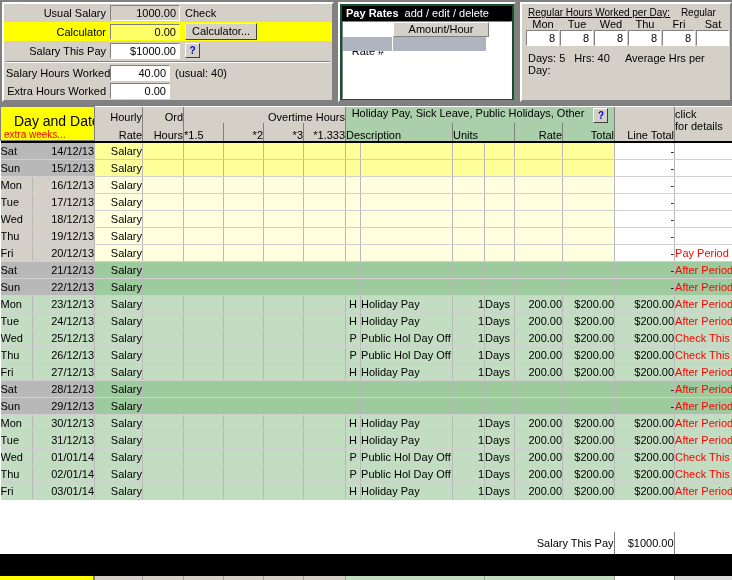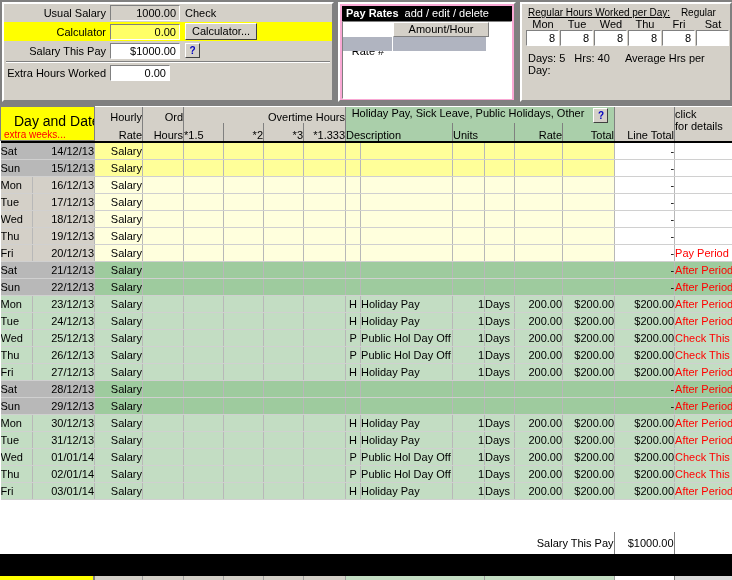--- a/index.html
+++ b/index.html
@@ -38,21 +38,21 @@
   }
   .qbtn {
     width:15px; height:15px; background:#d4d0c8;
     border:1px solid; border-color:#ffffff #404040 #404040 #ffffff;
     color:#0000c0; font-weight:bold; font-size:10px; line-height:13px; text-align:center;
   }
   .divider { height:2px; border-top:1px solid #808080; border-bottom:1px solid #ffffff; margin:1px 2px; }
 
   
   #payrates-panel { left:338px; top:2px; width:178px; height:100px;
-    background:#f9a8d4; border:2px solid; border-color:#ffffff #808080 #808080 #ffffff; }
+    background:#14532d; border:2px solid; border-color:#ffffff #808080 #808080 #ffffff; }
   .pr-title { background:#000000; color:#ffffff; height:15px; line-height:15px; padding-left:4px;
     font-weight:bold; font-size:11px; margin:2px 2px 0 2px; }
   .pr-title span.sub { font-weight:normal; padding-left:6px; }
   .pr-grid { margin:0 2px; background:#ffffff; border:1px solid; border-color:#808080 #ffffff #ffffff #808080; height:78px; }
   .pr-head { display:flex; height:15px; }
   .pr-hc { background:#d4d0c8; border:1px solid; border-color:#ffffff #808080 #808080 #ffffff;
       font-size:11px; line-height:13px; text-align:center; }
   .pr-row { display:flex; height:14px; }
   .pr-cell { background:#b0b4c0; border-right:1px solid #ffffff; }
 
@@ -162,20 +162,25 @@
         </div>
       </div>
       <div class="srow" style="height:19px;">
         <div class="slabel" style="width:104px;">Salary This Pay</div>
         <div class="sfield white" style="width:70px;">$1000.00</div>
         <div style="padding-left:5px;">
           <div class="qbtn">?</div>
         </div>
       </div>
       <div class="divider"></div>
+      <div class="srow">
+        <div class="slabel" style="width:104px;">Salary Hours Worked</div>
+        <div class="sfield white" style="width:60px;">40.00</div>
+        <div class="unit">(usual: 40)</div>
+      </div>
       <div class="srow">
         <div class="slabel" style="width:104px;">Extra Hours Worked</div>
         <div class="sfield white" style="width:60px;">0.00</div>
       </div>
     </div>
 
     <div class="panel" id="payrates-panel">
       <div class="pr-title">
         <span>Pay Rates</span><span class="sub">add / edit / delete</span>
       </div>

